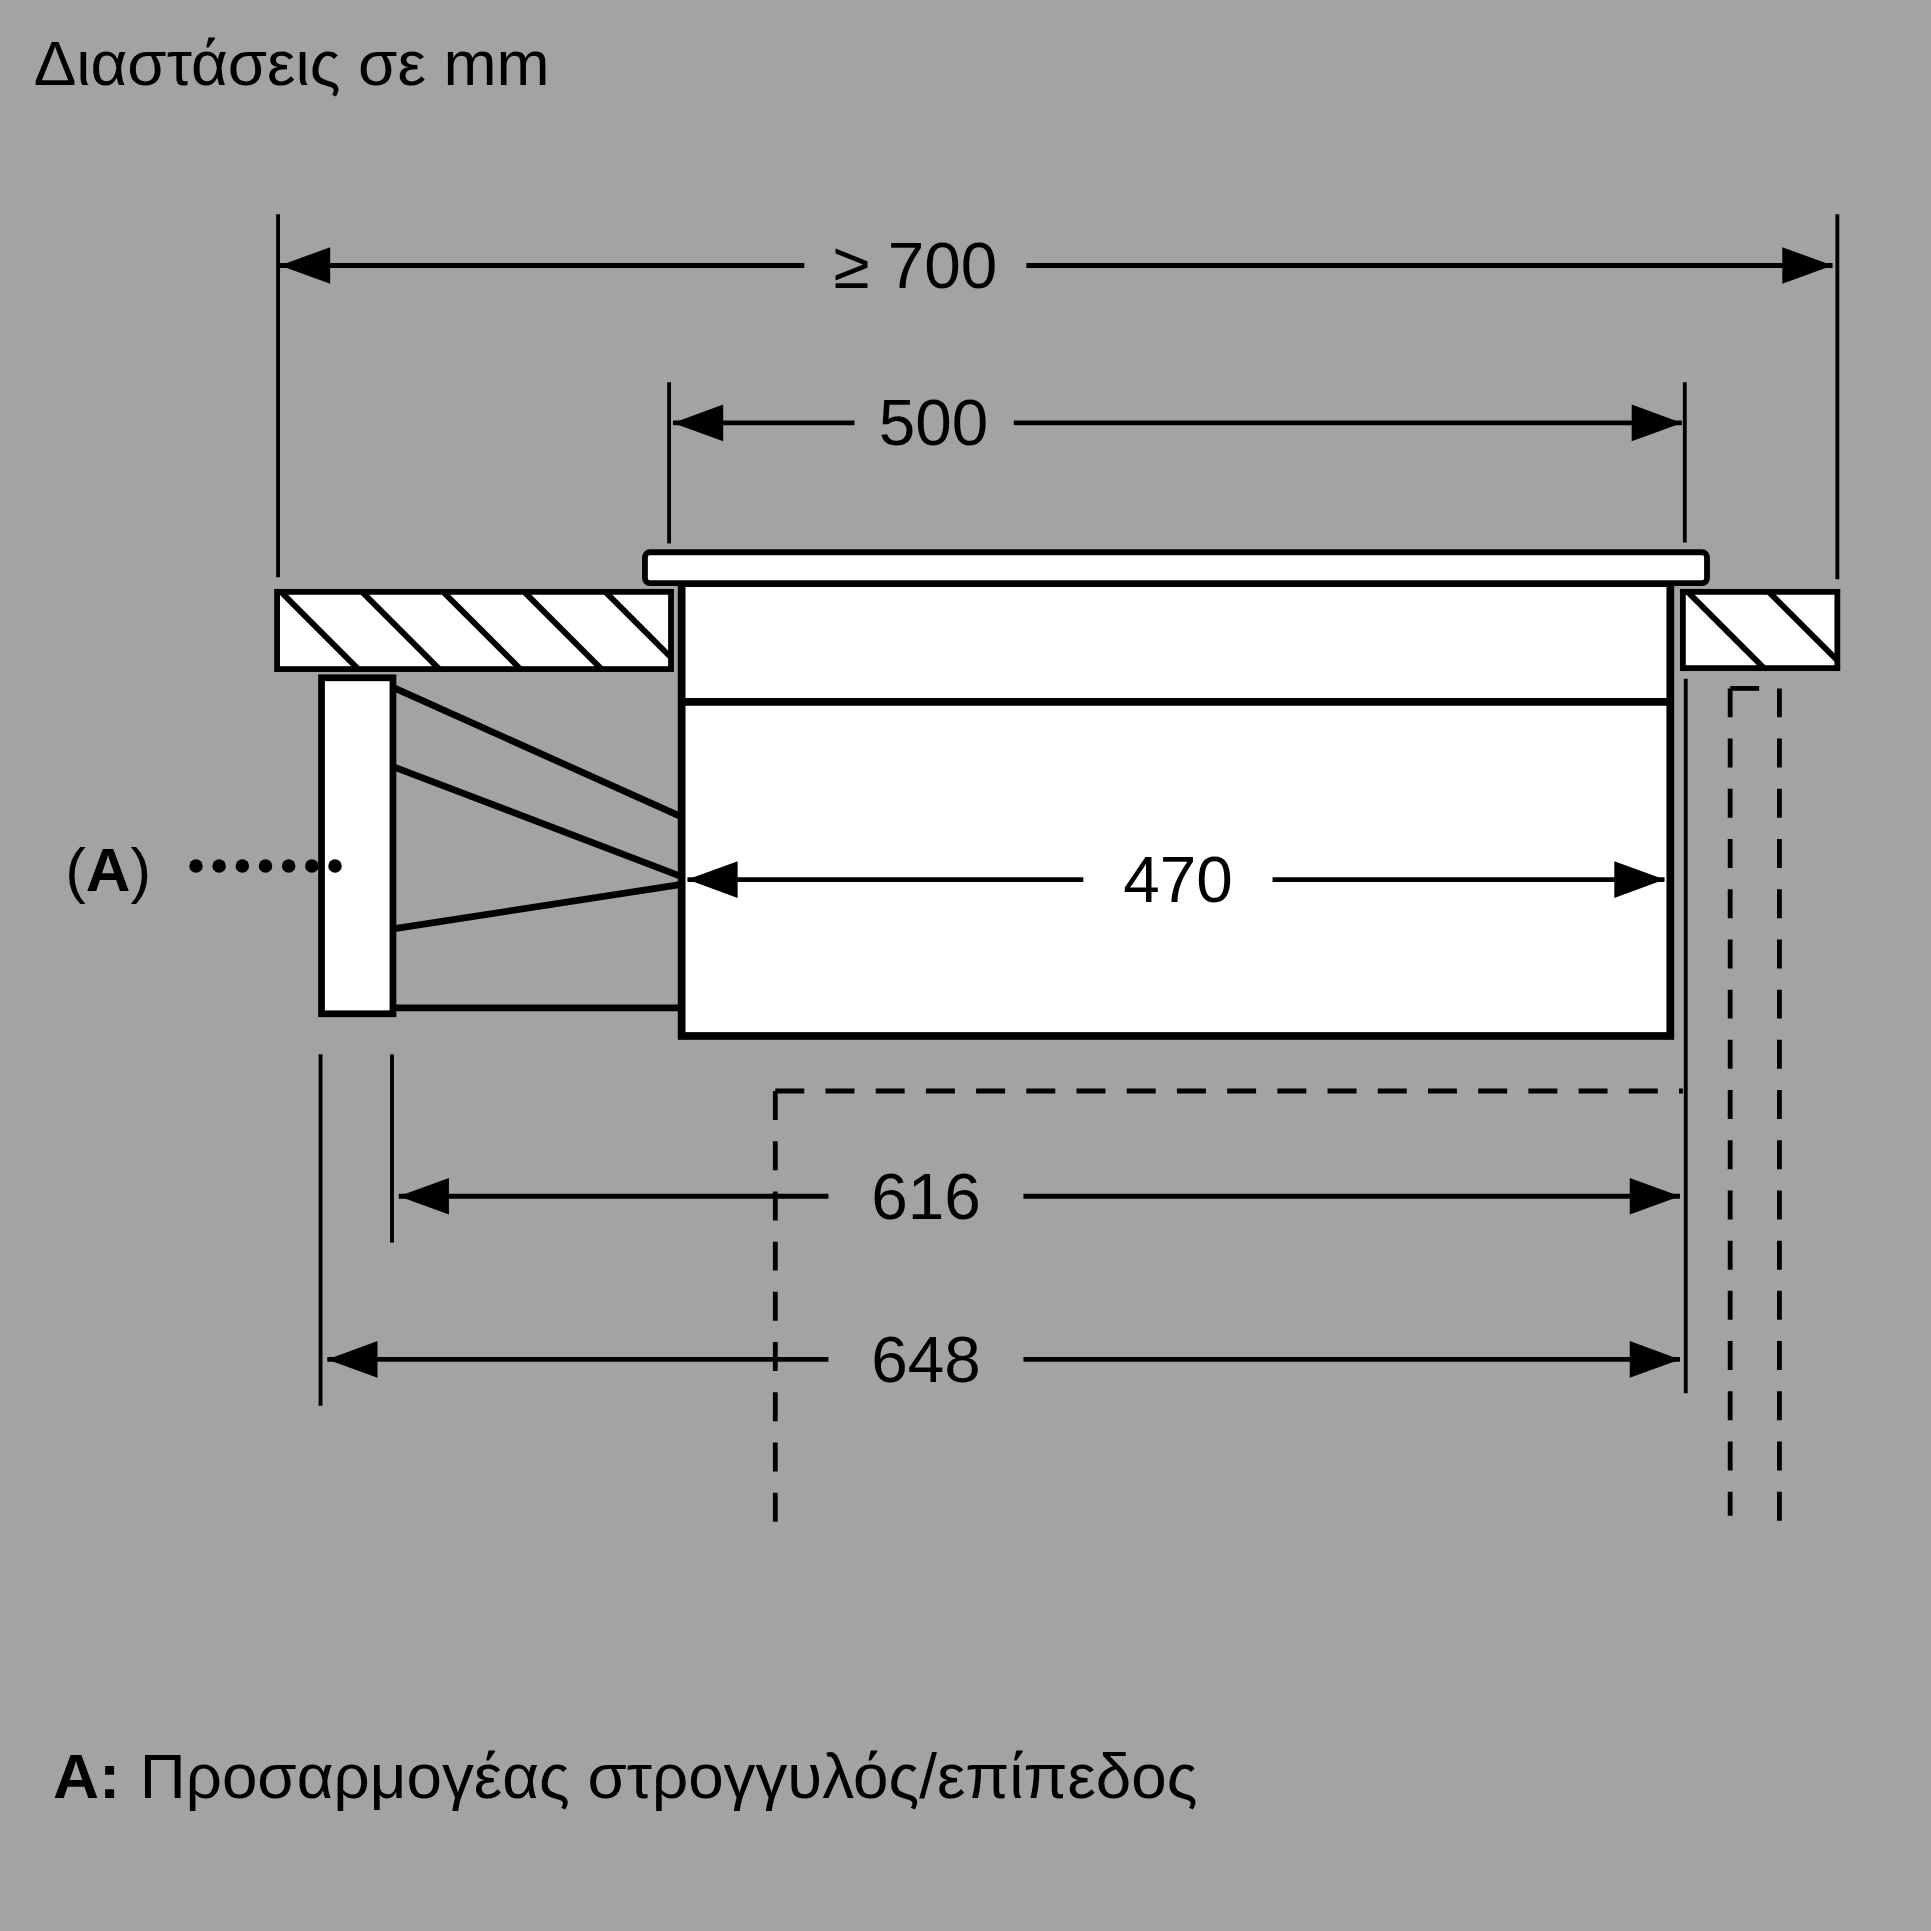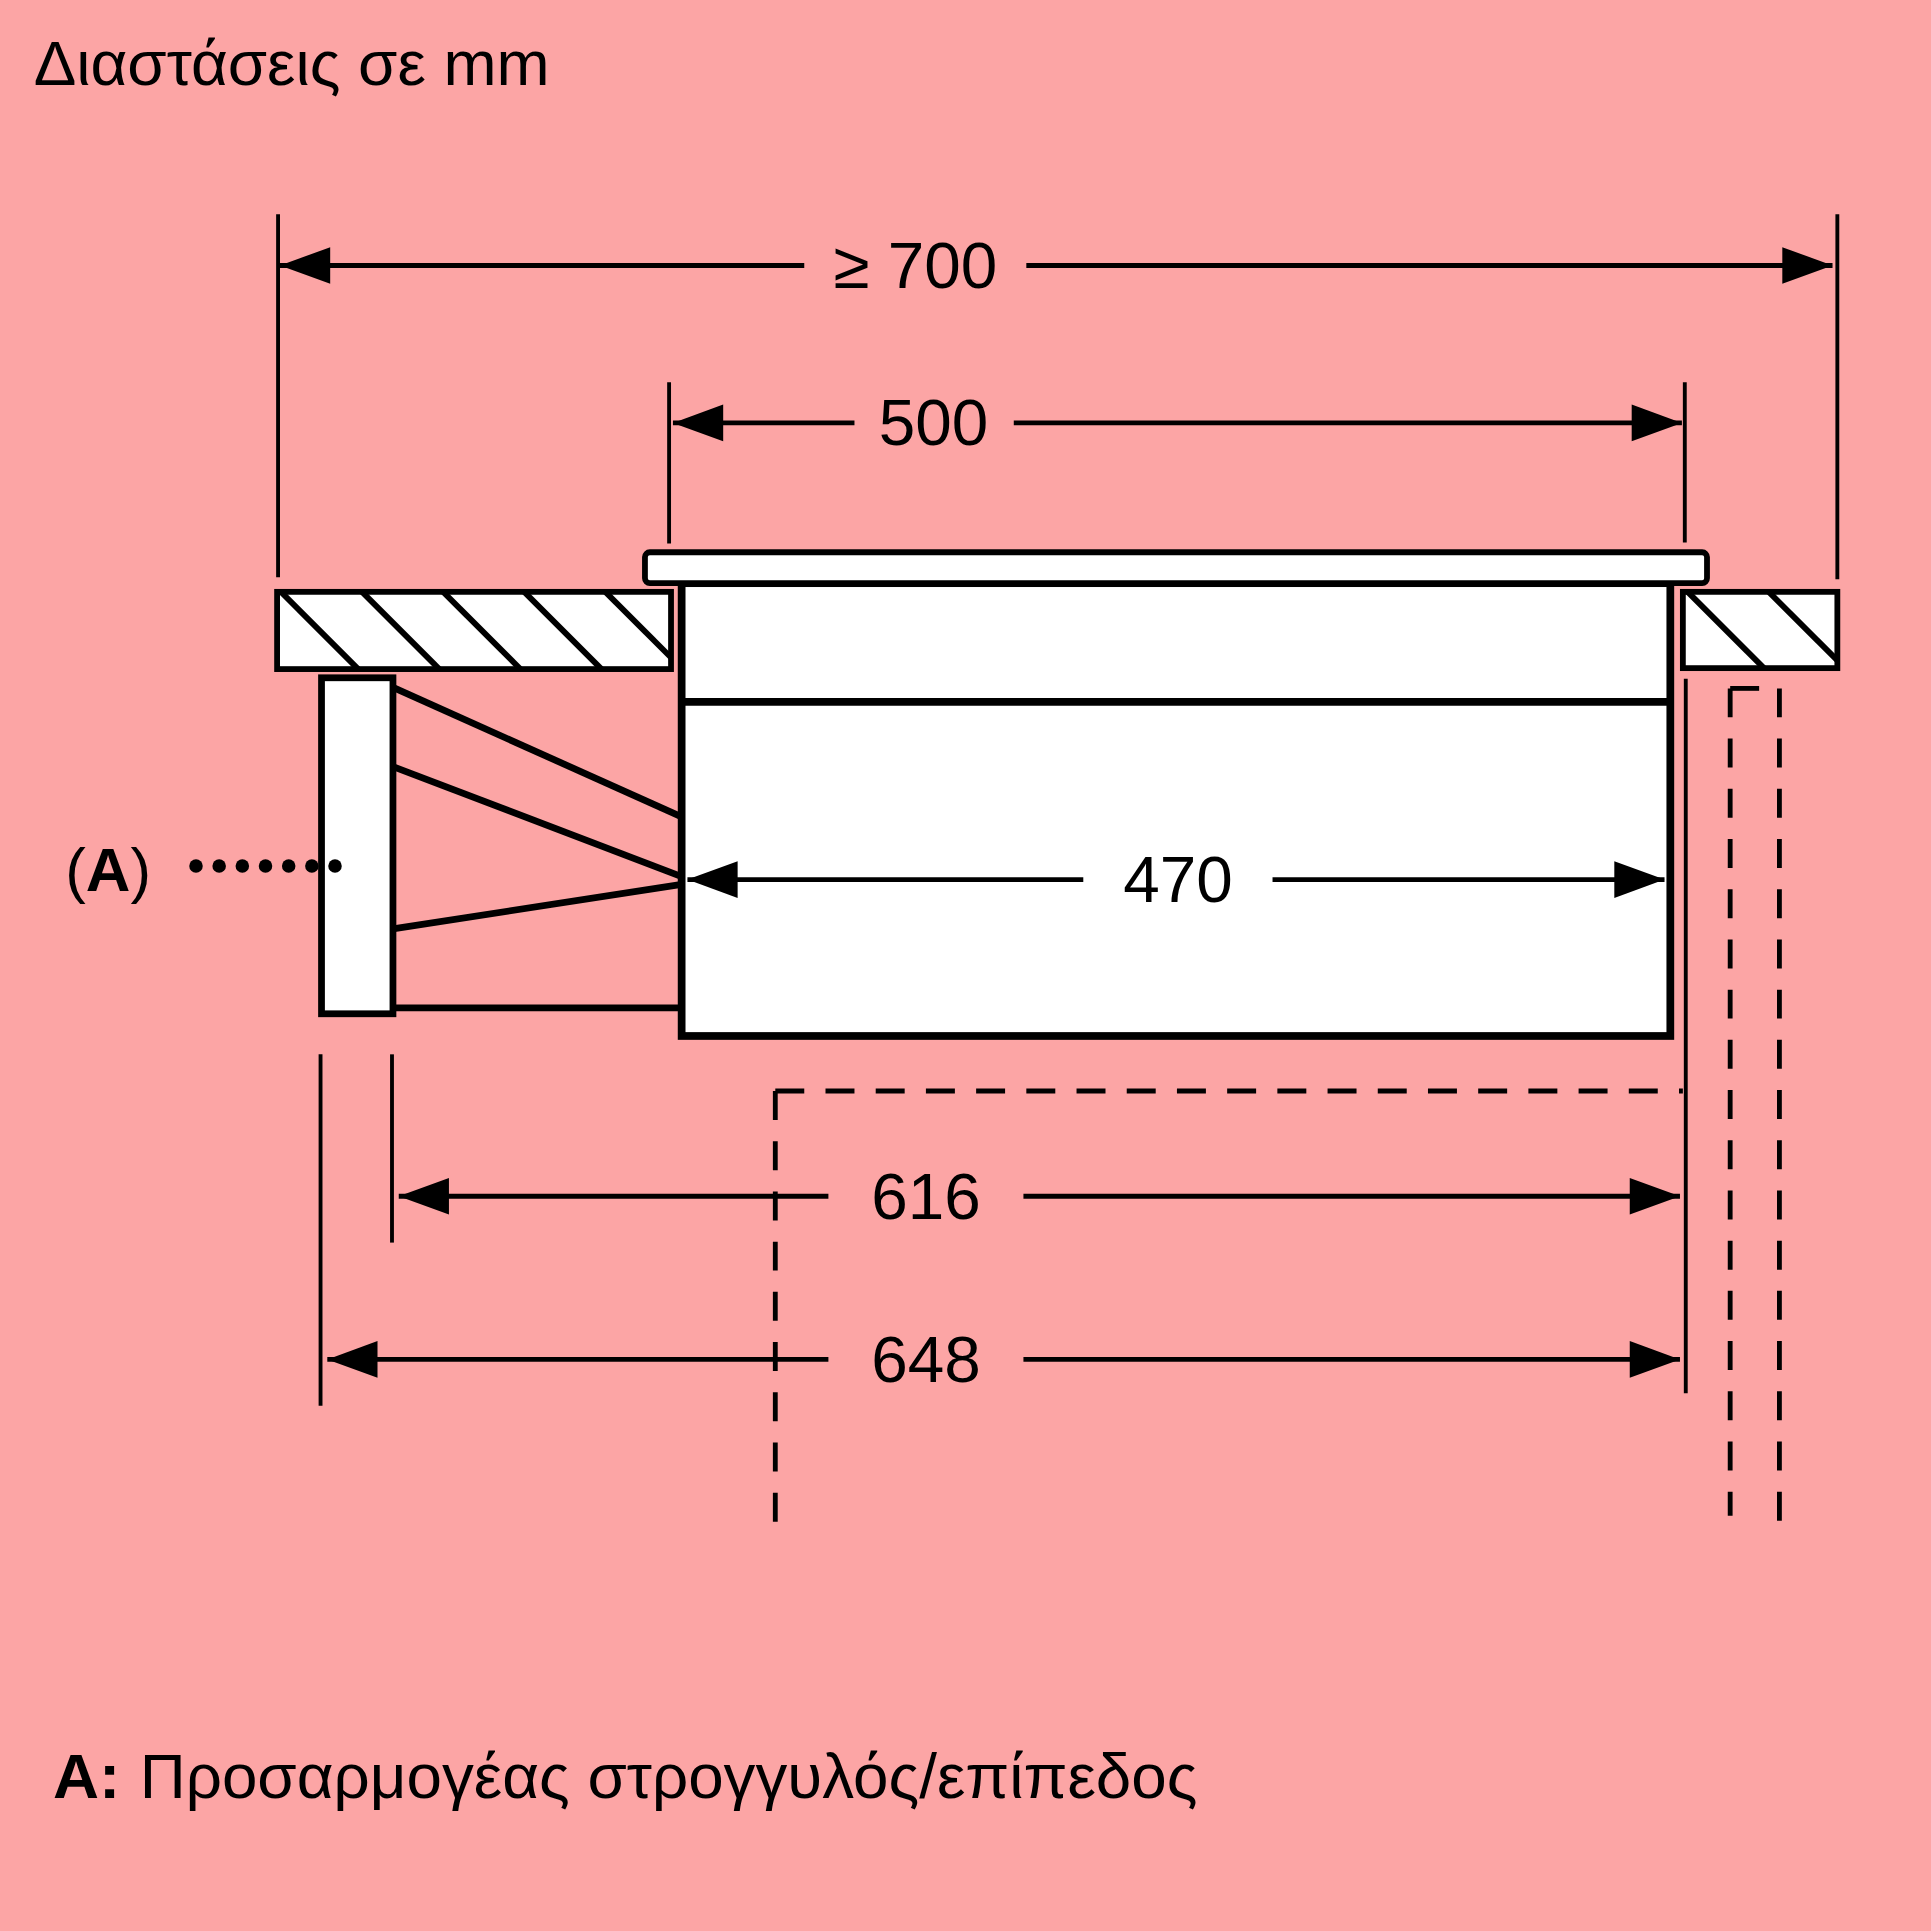--- a/index.html
+++ b/index.html
@@ -4,21 +4,21 @@
 <style>
   html, body {
     margin: 0;
     padding: 0;
     background: #ffffff;
   }
   .page {
     width: 1931px;
     height: 1931px;
     position: relative;
-    background: #fca5a5;
+    background: #a3a3a3;
   }
   svg { display: block; }
   text {
     font-family: "Liberation Sans", "DejaVu Sans", sans-serif;
     fill: #000000;
   }
   .dim-label { font-size: 68px; }
   .title-label { font-size: 66px; }
   .caption-label { font-size: 66px; }
   .marker-label { font-size: 64px; }

